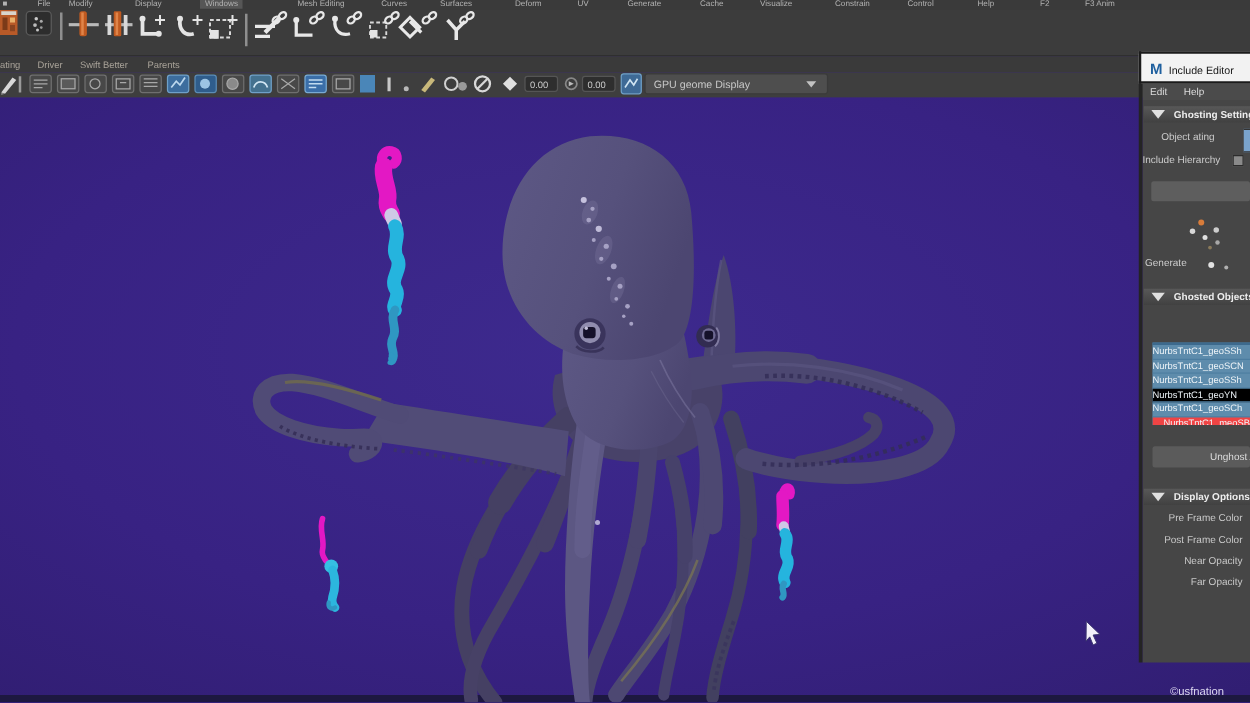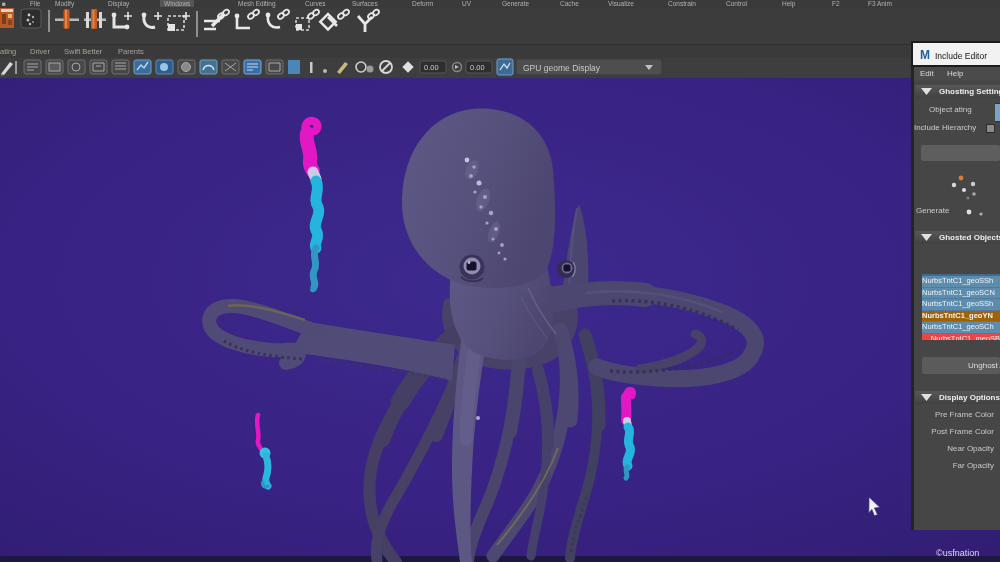--- a/index.html
+++ b/index.html
@@ -353,21 +353,21 @@
       <svg class="abs" style="left:6px;top:3px" width="12" height="8">
         <path d="M0 0 L11 0 L5.5 7 Z" fill="#e0e0e0"></path>
       </svg>
       <span class="abs" style="left:24px;top:2px;font-size:8px;font-weight:bold;color:#ededed;white-space:nowrap;">Ghosted Objects</span>
     </div>
 
     <div class="abs" style="left:11px;top:233px;width:78px;height:64px;background:#4f7ea3;border-top:2px solid #3d6a8d;overflow:hidden;">
       <div style="height:10.5px;background:#5e8cac;border-bottom:1px solid #4c7da0;color:#eef4f8;font-size:7.5px;white-space:nowrap;line-height:10px;">NurbsTntC1_geoSSh</div>
       <div style="height:10.5px;background:#5e8cac;border-bottom:1px solid #4c7da0;color:#eef4f8;font-size:7.5px;white-space:nowrap;line-height:10px;">NurbsTntC1_geoSCN</div>
       <div style="height:10.5px;background:#5e8cac;border-bottom:1px solid #4c7da0;color:#eef4f8;font-size:7.5px;white-space:nowrap;line-height:10px;">NurbsTntC1_geoSSh</div>
-      <div style="height:10.5px;background:#a16207;border-bottom:1px solid #4c7da0;color:#eef4f8;font-size:7.5px;white-space:nowrap;line-height:10px;font-weight:bold;">NurbsTntC1_geoYN</div>
+      <div style="height:10.5px;background:#000000;border-bottom:1px solid #4c7da0;color:#eef4f8;font-size:7.5px;white-space:nowrap;line-height:10px;">NurbsTntC1_geoYN</div>
       <div style="height:10.5px;background:#5e8cac;border-bottom:1px solid #4c7da0;color:#eef4f8;font-size:7.5px;white-space:nowrap;line-height:10px;">NurbsTntC1_geoSCh</div>
       <div style="height:10.5px;background:#ef4444;color:#eef4f8;font-size:7.5px;white-space:nowrap;line-height:10px;text-align:right;">NurbsTntC1_meoSB</div>
     </div>
 
     <div class="abs" style="left:11px;top:316px;width:78px;height:17px;background:#5b5b5b;border-radius:2px;">
       <span class="abs" style="left:46px;top:4px;font-size:8px;color:#dddddd;white-space:nowrap;">Unghost All</span>
     </div>
 
     <div class="abs" style="left:4px;top:350px;width:85px;height:13px;background:linear-gradient(#585858,#414141);">
       <svg class="abs" style="left:6px;top:3px" width="12" height="8">

